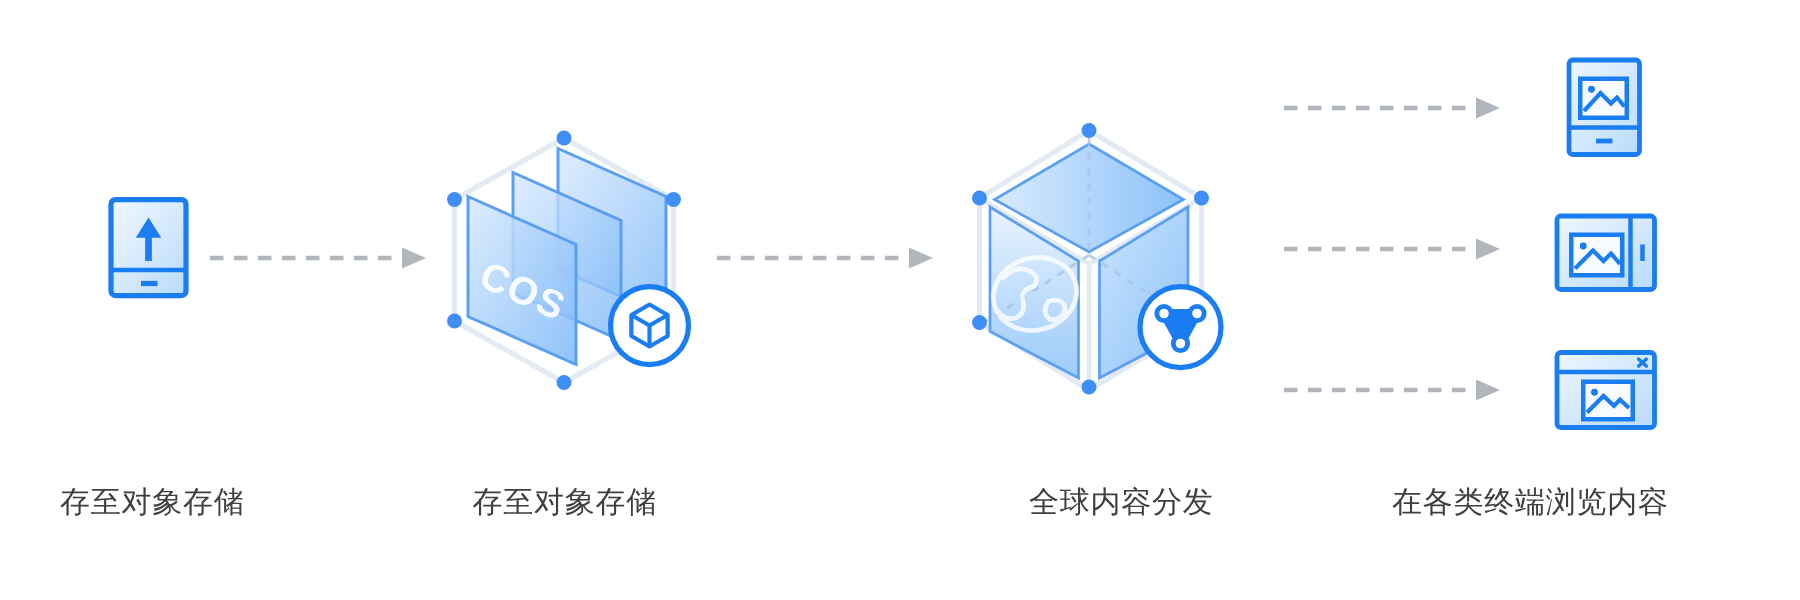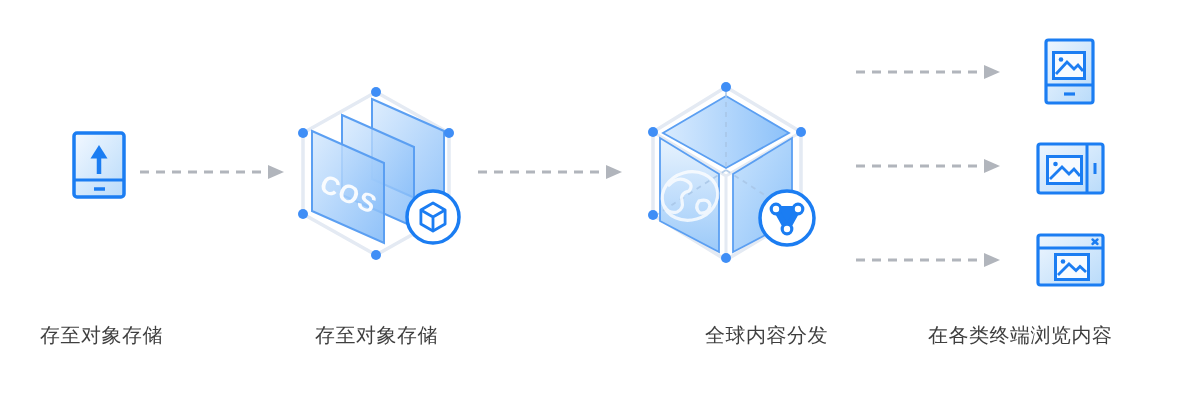--- a/index.html
+++ b/index.html
@@ -185,16 +185,16 @@
     </g>
     <g>
       <rect x="1055.5" y="254.5" width="33" height="25" fill="#f7fbff" stroke="#1b7df2" stroke-width="3"></rect>
       <circle cx="1063" cy="261.5" r="2.3" fill="#1b7df2"></circle>
       <path d="M1058,275 L1069,264 L1076,270.5 L1080,266.5 L1086,272" fill="none" stroke="#1b7df2" stroke-width="2.8"></path>
     </g>
   </svg>
 
   <div class="step-label" style="left:40px">存至对象存储</div>
   <div class="step-label" style="left:315px">存至对象存储</div>
-  <div class="step-label" style="left:705px">全球内容分发</div>
+  <div class="step-label" style="left:686px">全球内容分发</div>
   <div class="step-label" style="left:928px">在各类终端浏览内容</div>
 
 </div>
 
 </body></html>

